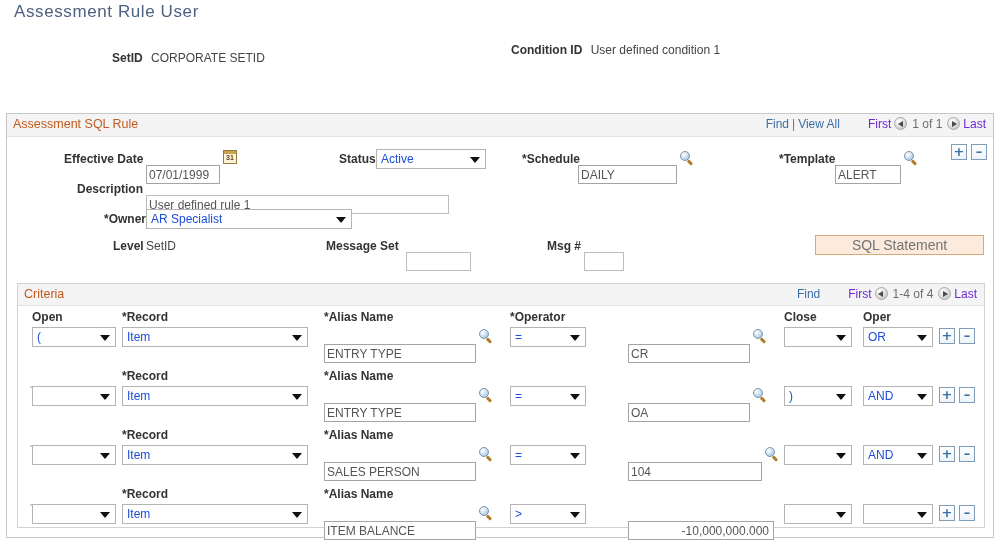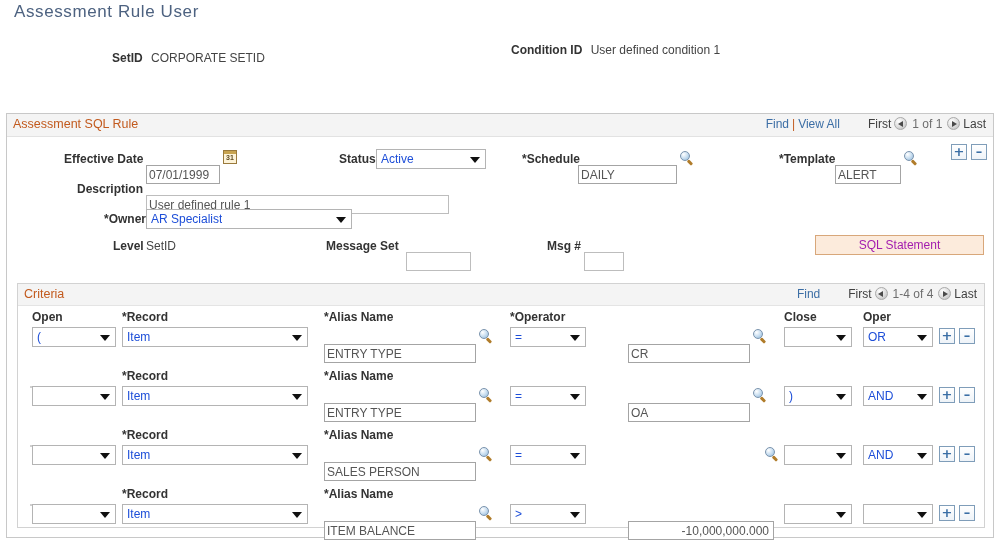--- a/index.html
+++ b/index.html
@@ -69,21 +69,21 @@
     top: 3px;
     white-space: nowrap;
     font-size: 12px;
     color: #6d6d6d;
   }
   .navbar a {
     color: #3c6ea5;
     text-decoration: none;
   }
   .navbar .sep { color: #c25a1e; margin: 0 3px; }
-  .navbar .fl { color: #404040; }
+  .navbar .fl { color: #6d28d9; }
   .navbar .counter { color: #6d6d6d; margin: 0 2px; }
   .navbar .gap { display: inline-block; width: 28px; }
   .arrowbtn {
     display: inline-block;
     width: 13px;
     height: 13px;
     border-radius: 50%;
     background: radial-gradient(circle at 35% 30%, #ffffff 0%, #dcdcdc 55%, #b4b4b4 100%);
     border: 1px solid #a9a9a9;
     vertical-align: -2px;
@@ -224,22 +224,22 @@
     text-align: center;
     font-family: "DejaVu Sans", sans-serif;
   }
 
   
   .pbutton {
     position: absolute;
     box-sizing: border-box;
     border: 1px solid #d8a77a;
     background: #fcebdc;
-    color: #a21caf;
-    font-size: 12px;
+    color: #737373;
+    font-size: 14px;
     text-align: center;
     font-family: "Liberation Sans", sans-serif;
     line-height: 18px;
     cursor: pointer;
   }
 
   
   .grid {
     position: absolute;
     left: 10px;
@@ -445,20 +445,21 @@
     </div>
     <input class="txt" style="left: 306px; top: 162px; width: 152px;" value="SALES PERSON">
     <div class="lookup" style="left:461px; top:163px;">
         <span class="glass"></span>
         <span class="handle"></span>
       </div>
     <div class="selwrap" style="left:492px; top:161px; width:76px;">
       <span class="selval">=</span>
       <span class="caret"></span>
     </div>
+    <input class="txt" style="left: 610px; top: 162px; width: 134px;" value="104">
     <div class="lookup" style="left:747px; top:163px;">
         <span class="glass"></span>
         <span class="handle"></span>
       </div>
     <div class="selwrap" style="left:766px; top:161px; width:68px;">
       <span class="selval"></span>
       <span class="caret"></span>
     </div>
     <div class="selwrap" style="left:845px; top:161px; width:70px;">
       <span class="selval">AND</span>

